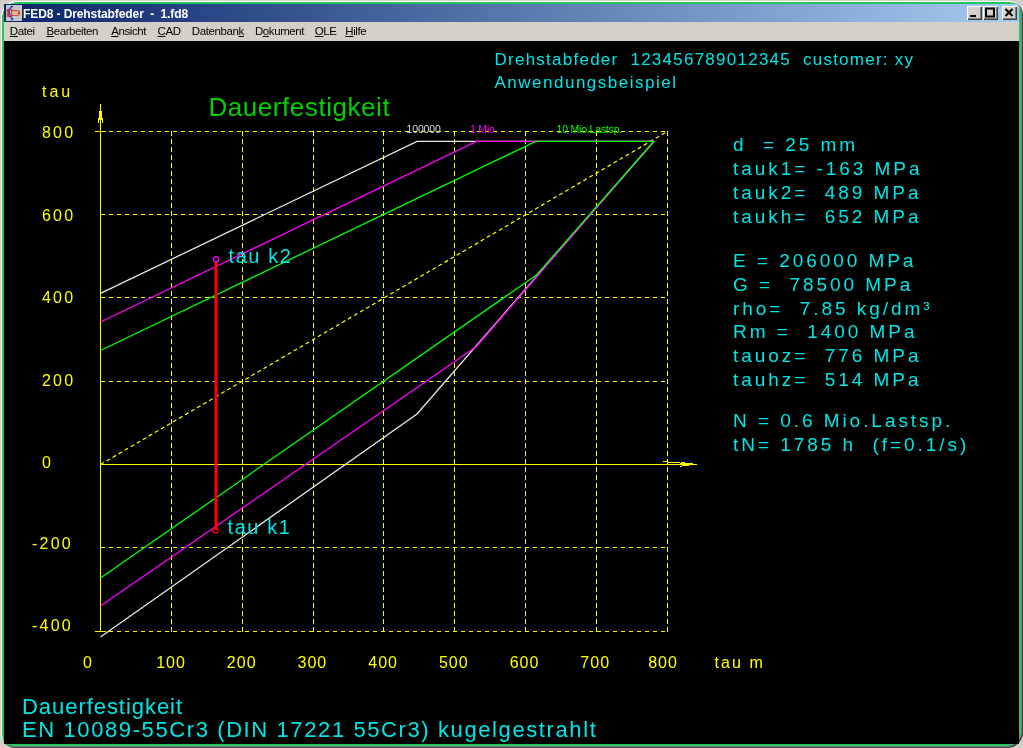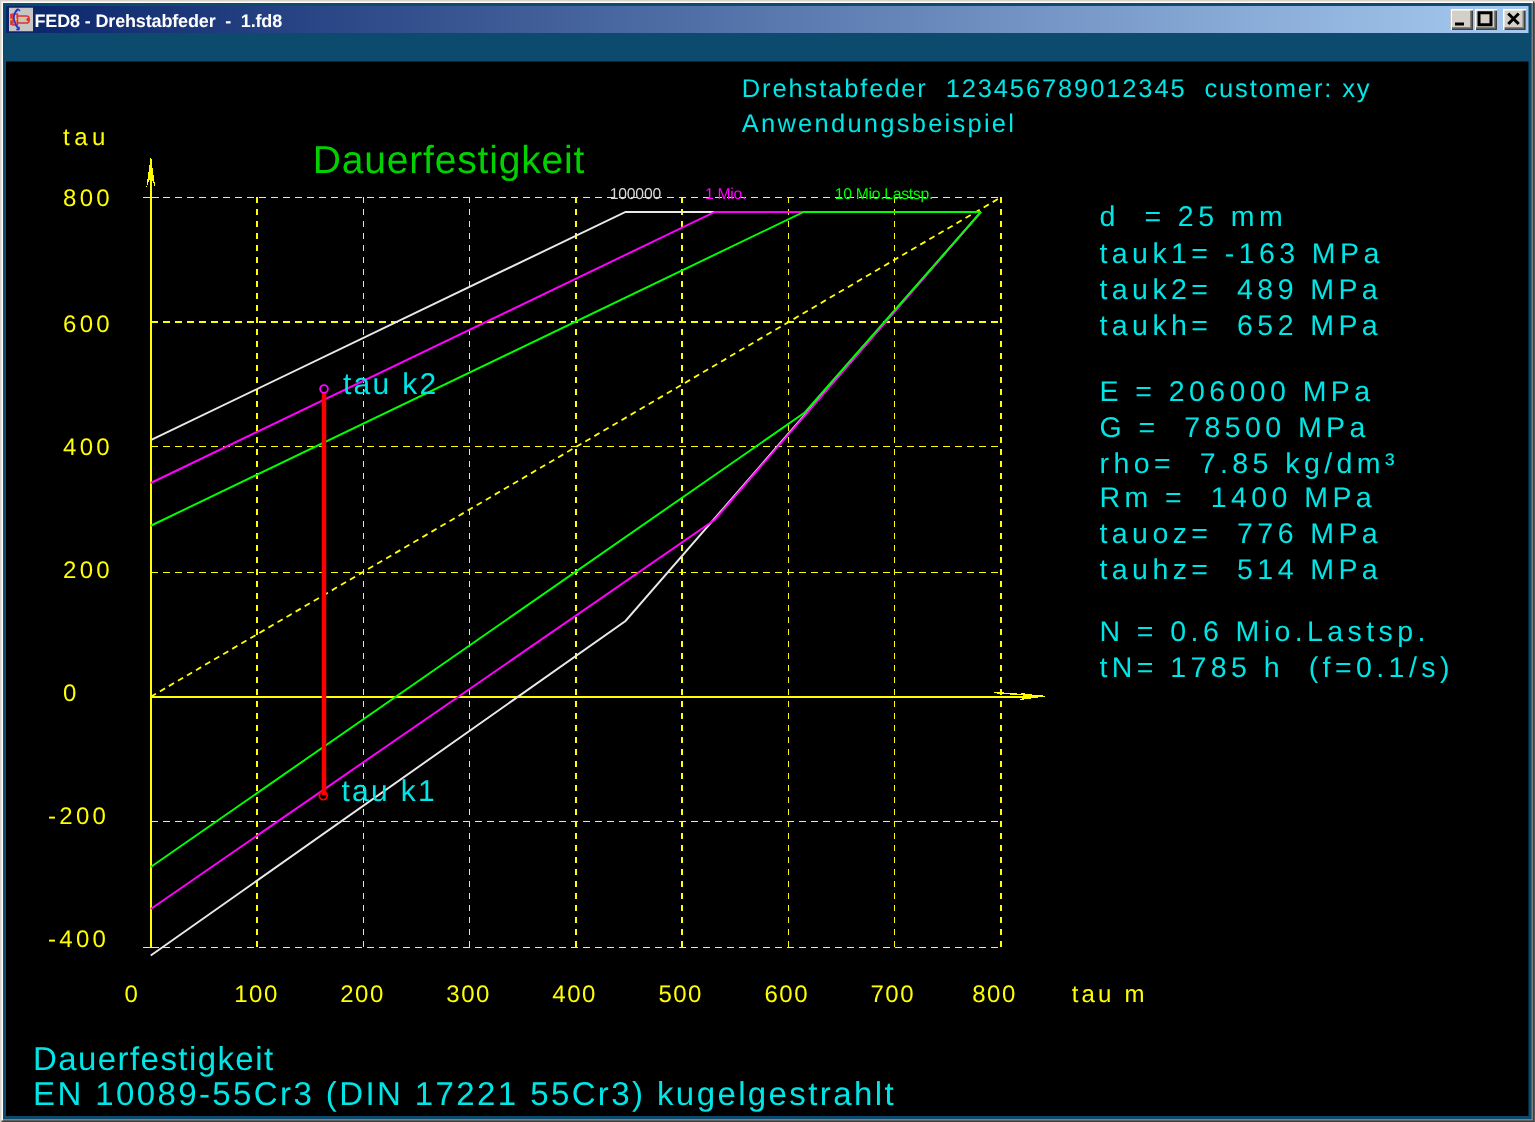--- a/index.html
+++ b/index.html
@@ -1,18 +1,18 @@
 <!DOCTYPE html>
 <html><head>
 <meta charset="utf-8">
 <style>
 html,body{margin:0;padding:0;width:1023px;height:748px;overflow:hidden;background:#D4D0C8;}
 *{box-sizing:border-box;}
-#win{position:absolute;left:0;top:0;width:1023px;height:748px;background:#0c4a6e;
-box-shadow:inset 1px 1px 0 #d8d4cc, inset -1px -1px 0 #404040, inset 2px 2px 0 #ffffff, inset -2px -2px 0 #808080;}
+#win{position:absolute;left:0;top:0;width:1023px;height:748px;background:#22c55e;
+box-shadow:inset 1px 1px 0 #d8d4cc, inset -1px -1px 0 #404040, inset 2px 2px 0 #ffffff, inset -2px -2px 0 #808080;border-radius:16px;}
 #titlebar{position:absolute;left:4px;top:4px;width:1015px;height:18px;
 background:linear-gradient(90deg,#0a246a 0%,#a6caf0 100%);}
 #appicon{position:absolute;left:2px;top:1px;width:16px;height:16px;}
 #title{position:absolute;left:19px;top:3px;font:bold 12px "Liberation Sans",sans-serif;color:#ffffff;letter-spacing:-0.1px;white-space:pre;}
 .tbtn{position:absolute;top:2px;width:15px;height:14px;background:#D4D0C8;
 box-shadow:inset 1px 1px 0 #ffffff, inset -1px -1px 0 #404040, inset -2px -2px 0 #808080;}
 #btnmin{left:963px;}
 #btnmax{left:978.5px;}
 #btnclose{left:997.5px;}
 #menubar{position:absolute;left:4px;top:22px;width:1015px;height:19px;background:#D4D0C8;font:11.5px "Liberation Sans",sans-serif;color:#000;letter-spacing:-0.4px;}
@@ -38,20 +38,30 @@
     <div id="title">FED8 - Drehstabfeder  -  1.fd8</div>
     <div class="tbtn" id="btnmin"><svg width="15" height="14" viewBox="0 0 15 14">
           <rect x="3" y="9" width="6" height="2" fill="#000"></rect>
         </svg></div>
     <div class="tbtn" id="btnmax"><svg width="15" height="14" viewBox="0 0 15 14">
           <rect x="3" y="2.5" width="8" height="8" fill="none" stroke="#000" stroke-width="2"></rect>
         </svg></div>
     <div class="tbtn" id="btnclose"><svg width="15" height="14" viewBox="0 0 15 14">
           <path d="M3.5,3 L10.5,10 M10.5,3 L3.5,10" stroke="#000" stroke-width="2"></path>
         </svg></div>
+  </div>
+  <div id="menubar">
+    <span class="mi" style="left:5.8px"><u>D</u>atei</span>
+    <span class="mi" style="left:42.4px"><u>B</u>earbeiten</span>
+    <span class="mi" style="left:107.2px"><u>A</u>nsicht</span>
+    <span class="mi" style="left:153.6px"><u>C</u>AD</span>
+    <span class="mi" style="left:187.8px">Datenban<u>k</u></span>
+    <span class="mi" style="left:250.9px">D<u>o</u>kument</span>
+    <span class="mi" style="left:310.8px"><u>O</u>LE</span>
+    <span class="mi" style="left:341.3px"><u>H</u>ilfe</span>
   </div>
   <div id="client">
     <svg width="1015" height="703" viewBox="4 41 1015 703" xml:space="preserve">
       <g id="grid" stroke="#ffff00" stroke-width="1" stroke-dasharray="4.5 3.5" fill="none" shape-rendering="crispEdges">
         <line x1="100.50" y1="131" x2="100.50" y2="631.5"></line>
         <line x1="171.35" y1="131" x2="171.35" y2="631.5"></line>
         <line x1="242.20" y1="131" x2="242.20" y2="631.5"></line>
         <line x1="313.05" y1="131" x2="313.05" y2="631.5"></line>
         <line x1="383.90" y1="131" x2="383.90" y2="631.5"></line>
         <line x1="454.75" y1="131" x2="454.75" y2="631.5"></line>

